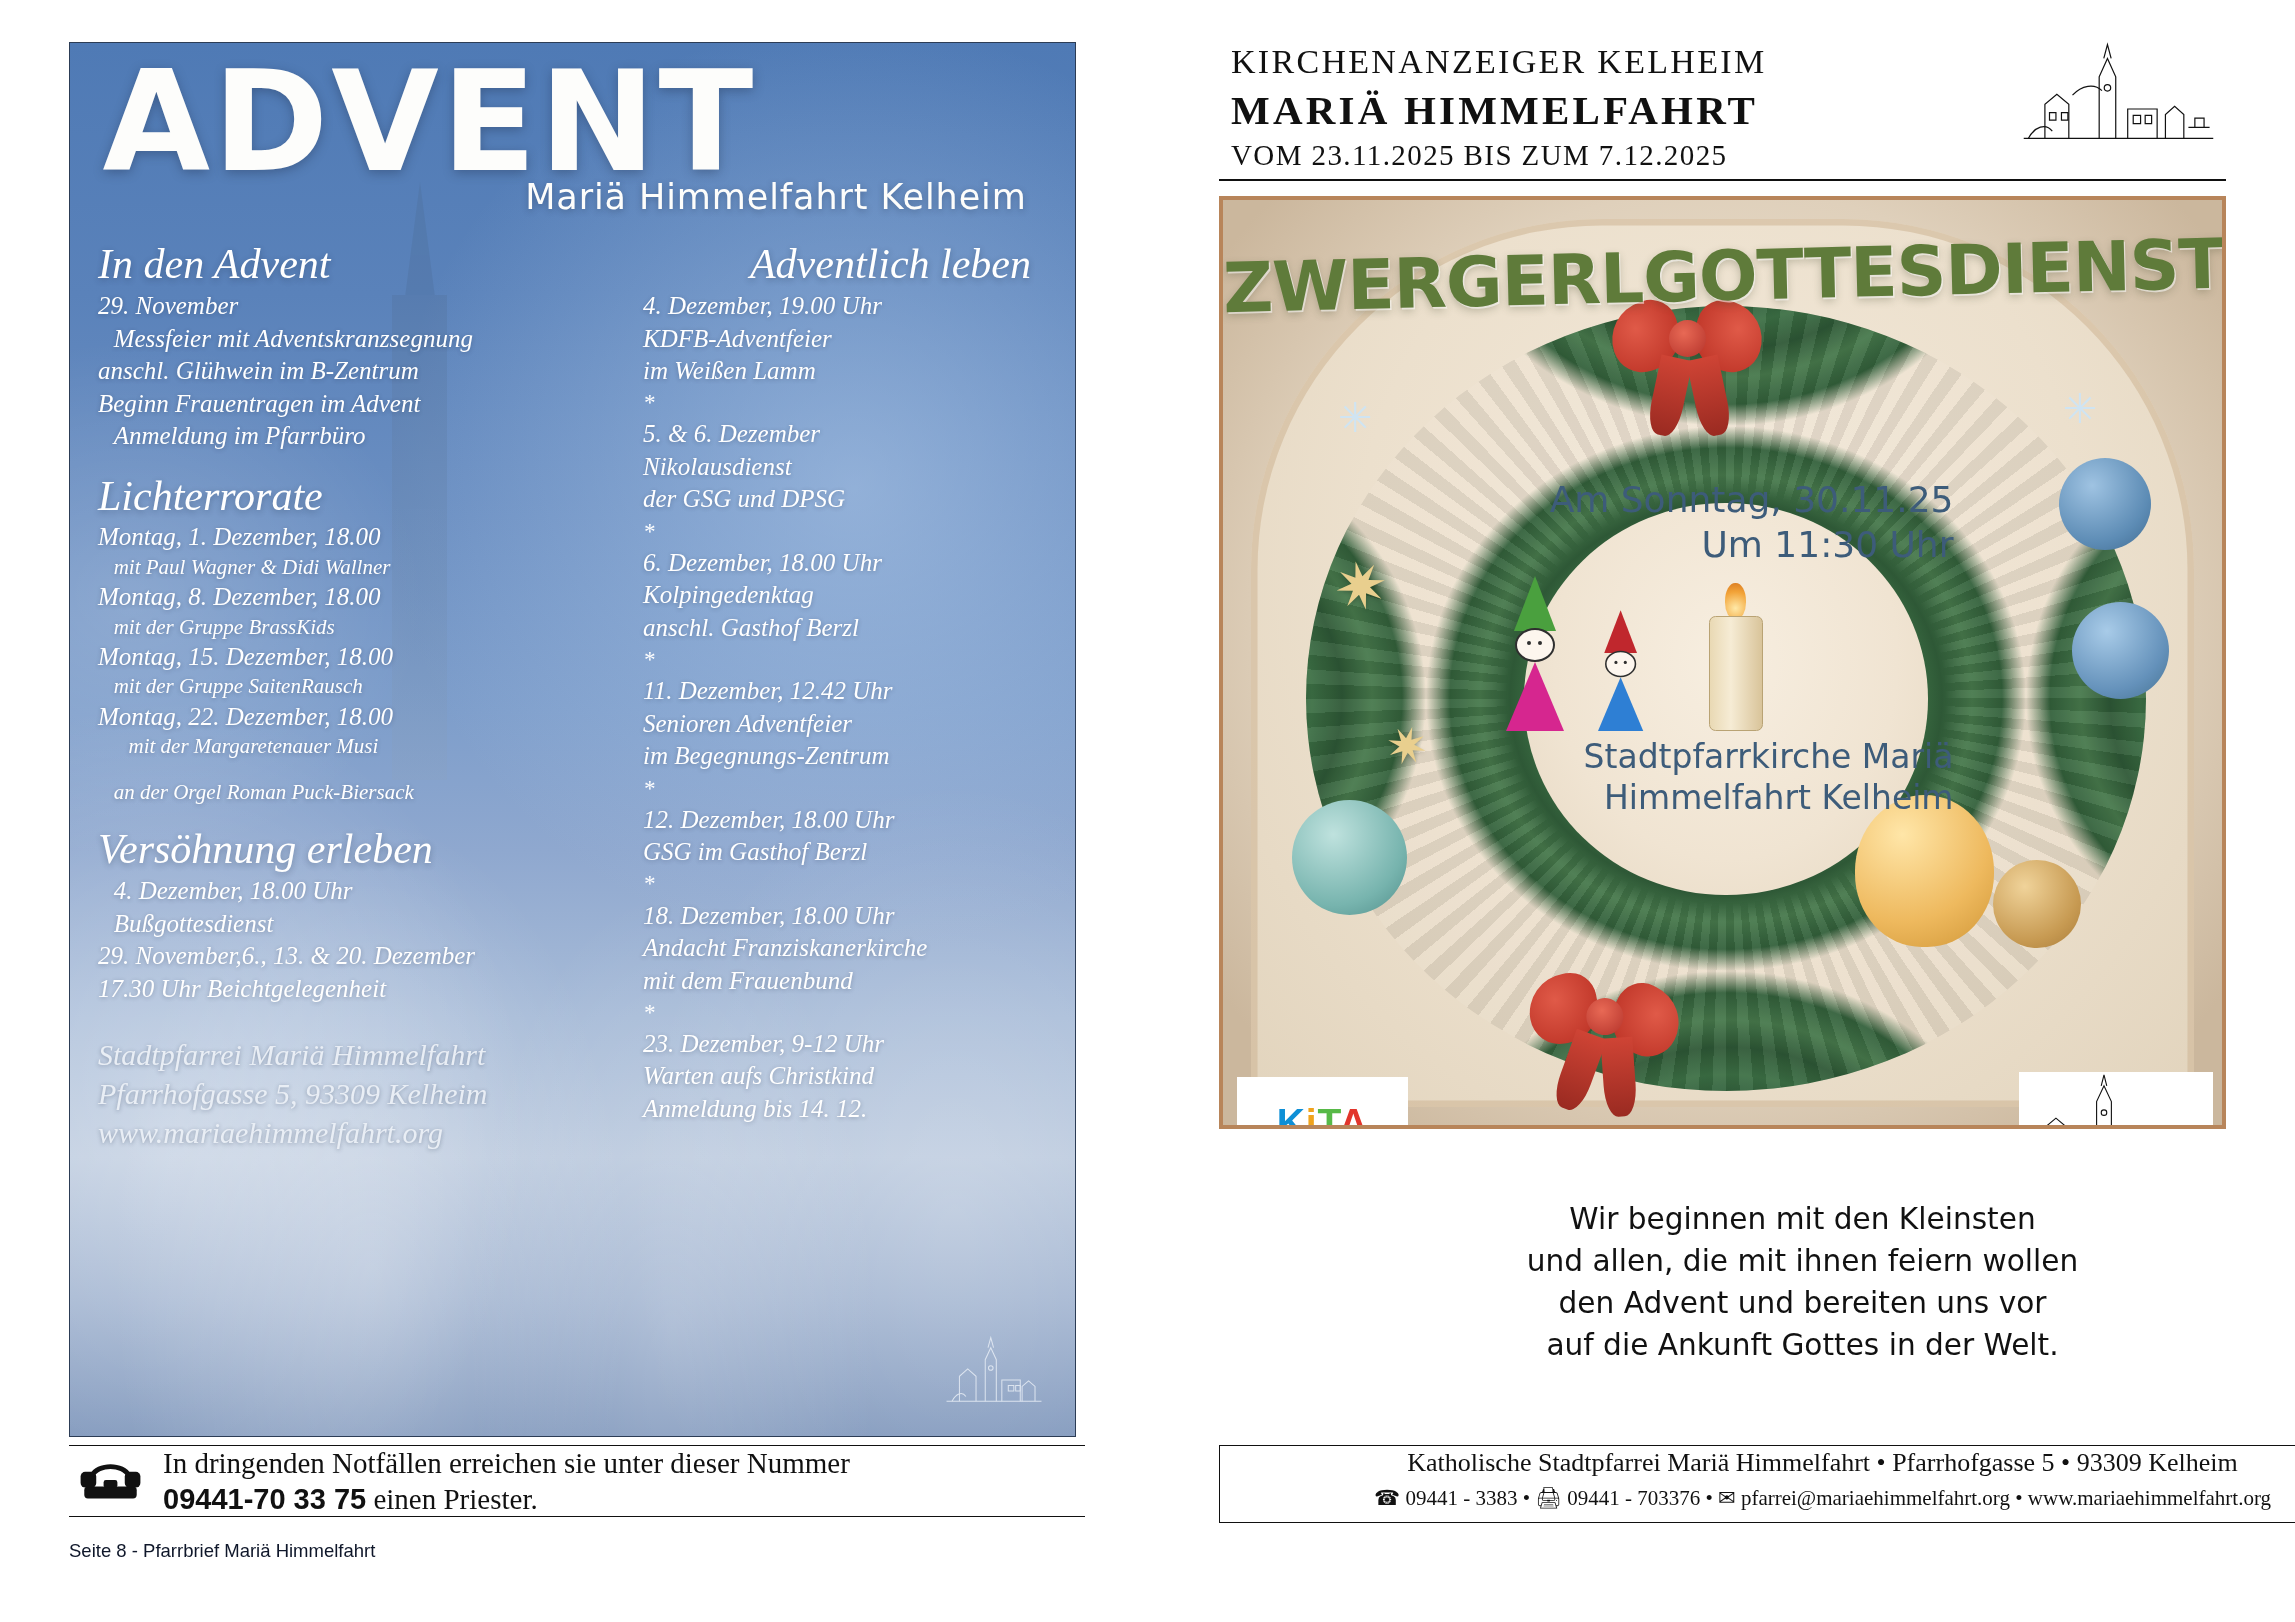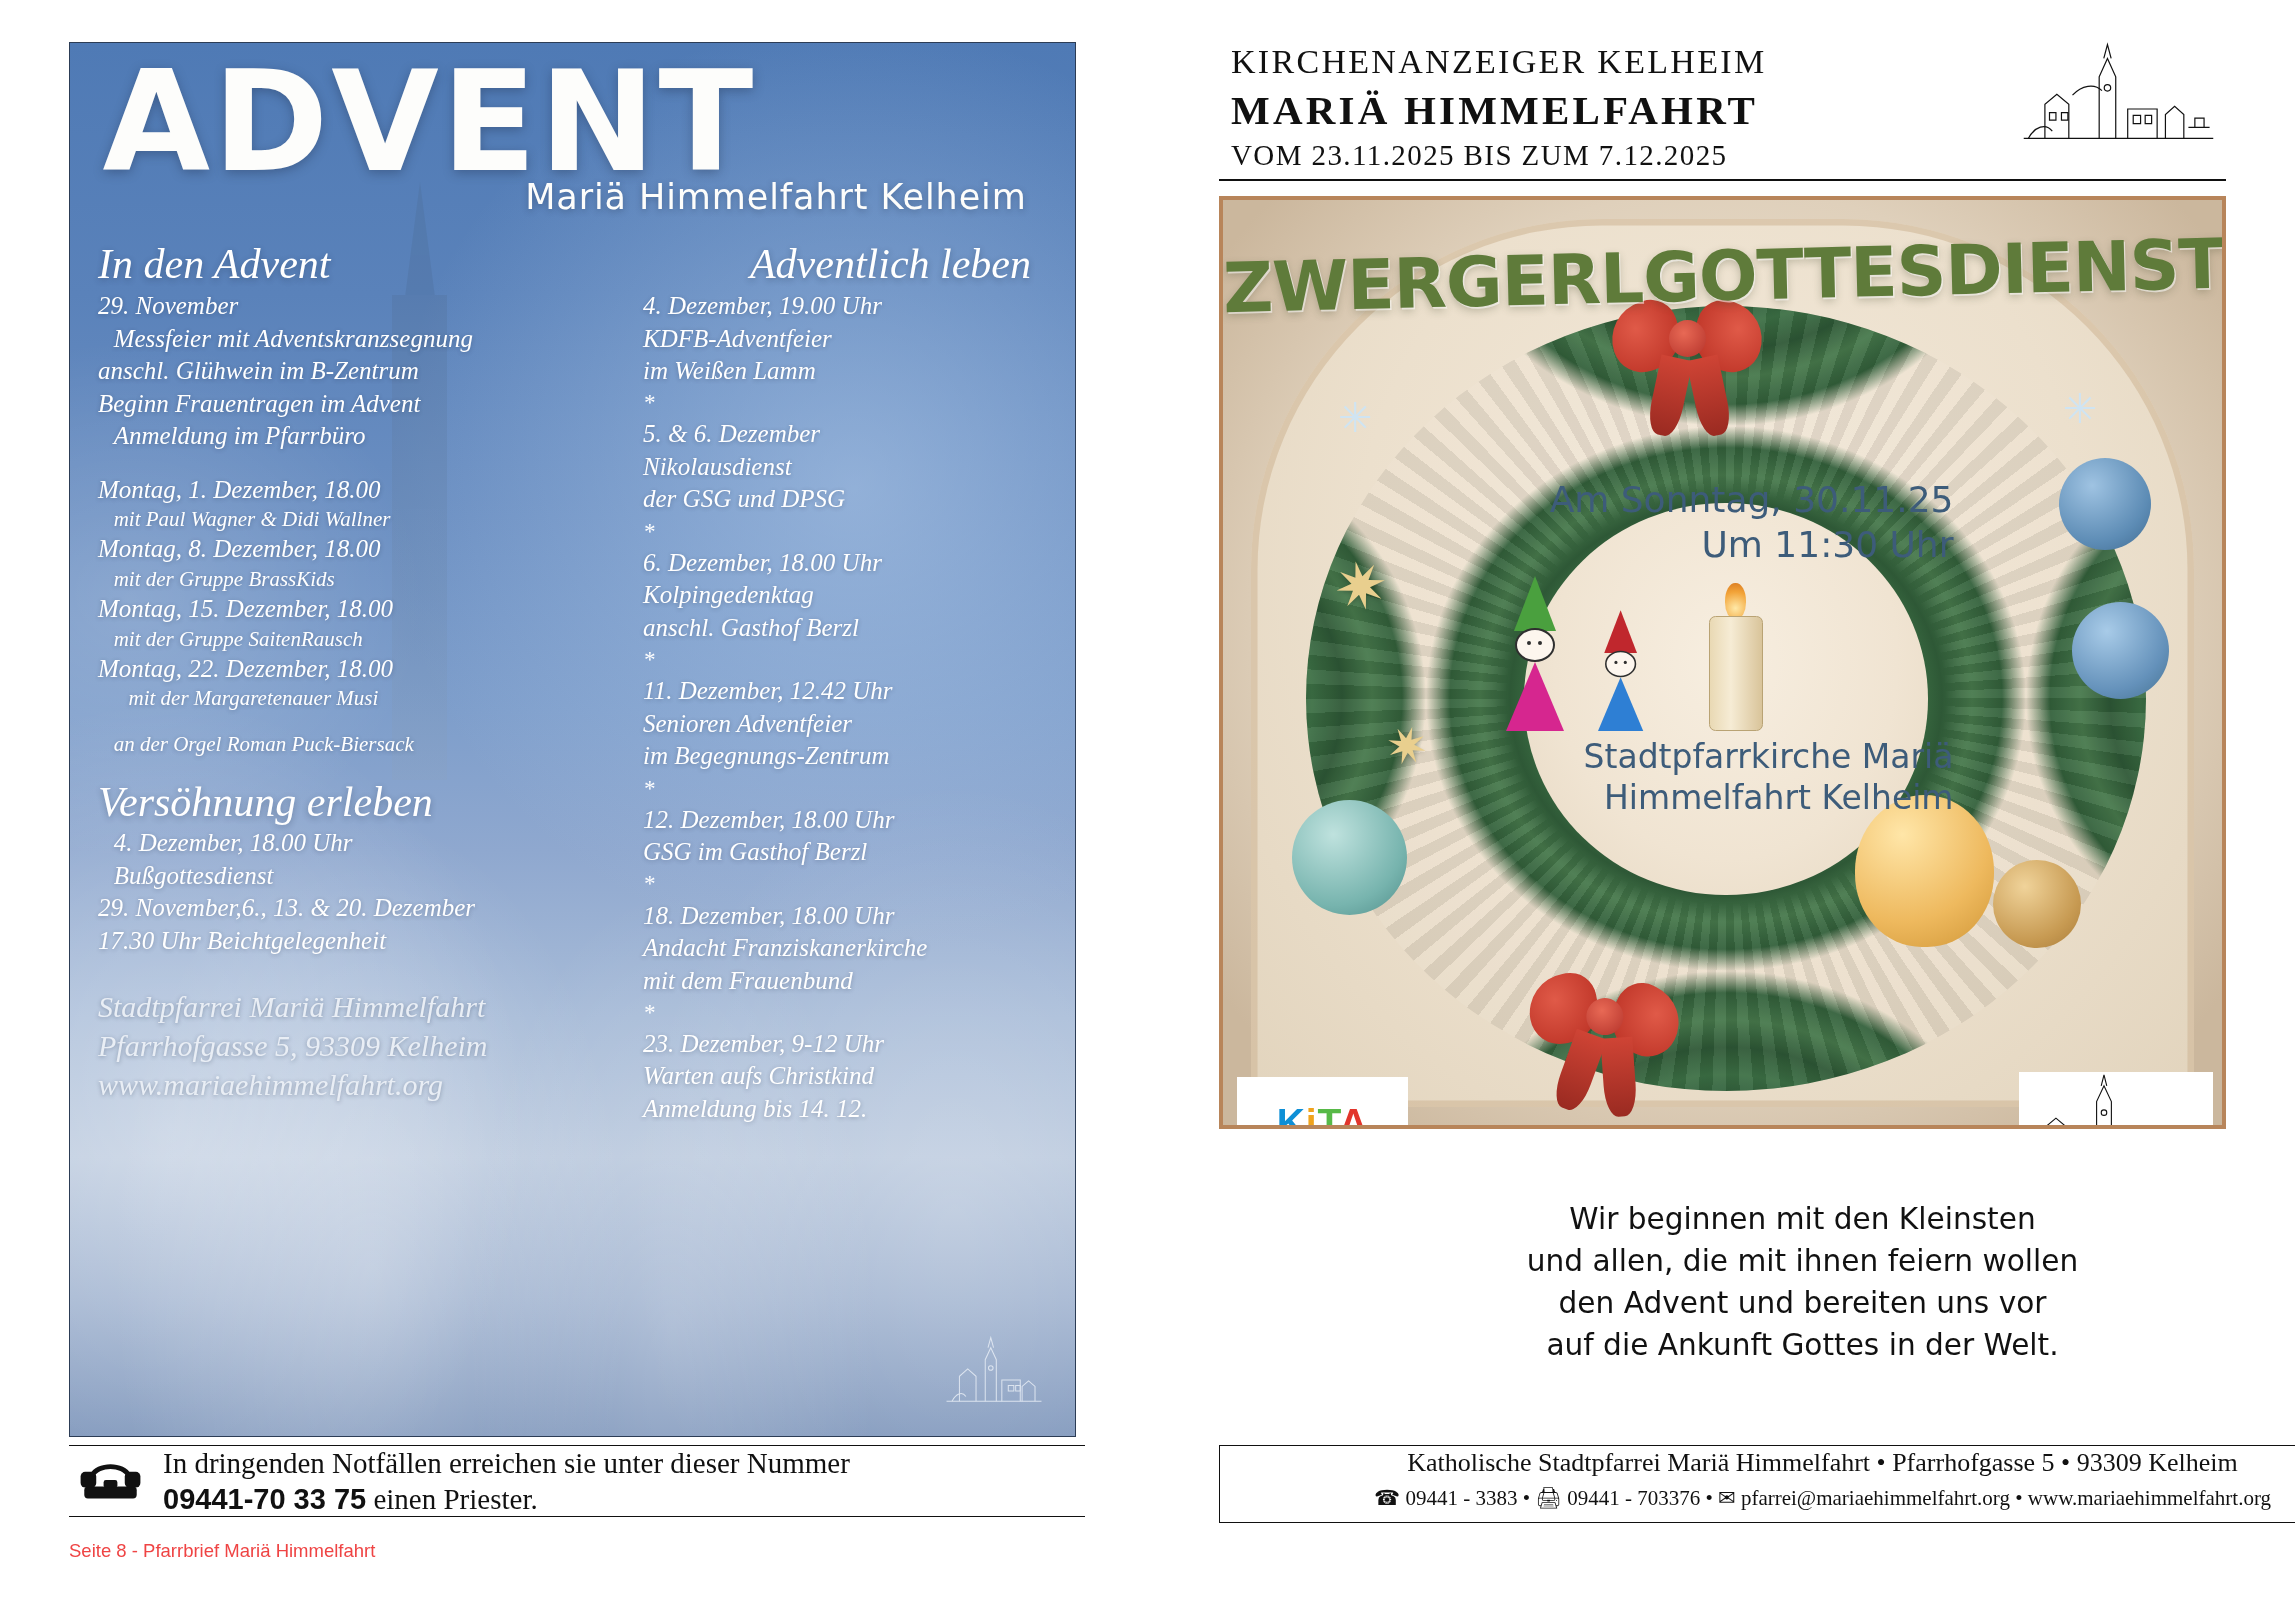--- a/index.html
+++ b/index.html
@@ -126,21 +126,21 @@
   }
   .phone-ico { width:69px; height:51px; flex:0 0 auto; }
   .notfall-txt {
     font-family:"Liberation Serif", serif;
     font-size: 29px; color:#111; line-height:1.25;
   }
   .notfall-txt b { font-family:"Liberation Sans", sans-serif; font-weight:700; }
   .seite {
     position:absolute; left:69px; top:1540px;
     font-family:"Liberation Sans", sans-serif;
-    font-size: 18.5px; color:#ef4444;
+    font-size: 18.5px; color:#0f172a;
   }
 
   
   .kopf { position:relative; width:1007px; }
   .kopf-rule { border-bottom:2.3px solid #111; padding-bottom:6.5px; }
   .kopf-txt { padding-left: 12px; }
   .k1 {
     font-family:"Liberation Serif", serif;
     font-size: 34px; letter-spacing: 2.3px; color:#111; margin:0 0 4.6px 0;
   }
@@ -338,20 +338,21 @@
           <div class="blk">
             <h2 class="sec">In den Advent</h2>
             <p class="ln">29. November</p>
             <p class="ln ind">Messfeier mit Adventskranzsegnung</p>
             <p class="ln">anschl. Glühwein  im B-Zentrum</p>
             <p class="ln">Beginn Frauentragen im Advent</p>
             <p class="ln ind">Anmeldung im Pfarrbüro</p>
           </div>
 
           <div class="blk">
+            <h2 class="sec">Lichterrorate</h2>
             <p class="ln">Montag, 1. Dezember, 18.00</p>
             <p class="ln ind sm">mit Paul Wagner &amp; Didi Wallner</p>
             <p class="ln">Montag, 8. Dezember, 18.00</p>
             <p class="ln ind sm">mit der Gruppe BrassKids</p>
             <p class="ln">Montag, 15. Dezember, 18.00</p>
             <p class="ln ind sm">mit der Gruppe SaitenRausch</p>
             <p class="ln">Montag, 22. Dezember, 18.00</p>
             <p class="ln ind2 sm">mit der Margaretenauer Musi</p>
             <div class="gap"></div>
             <p class="ln ind sm">an der Orgel Roman Puck-Biersack</p>

